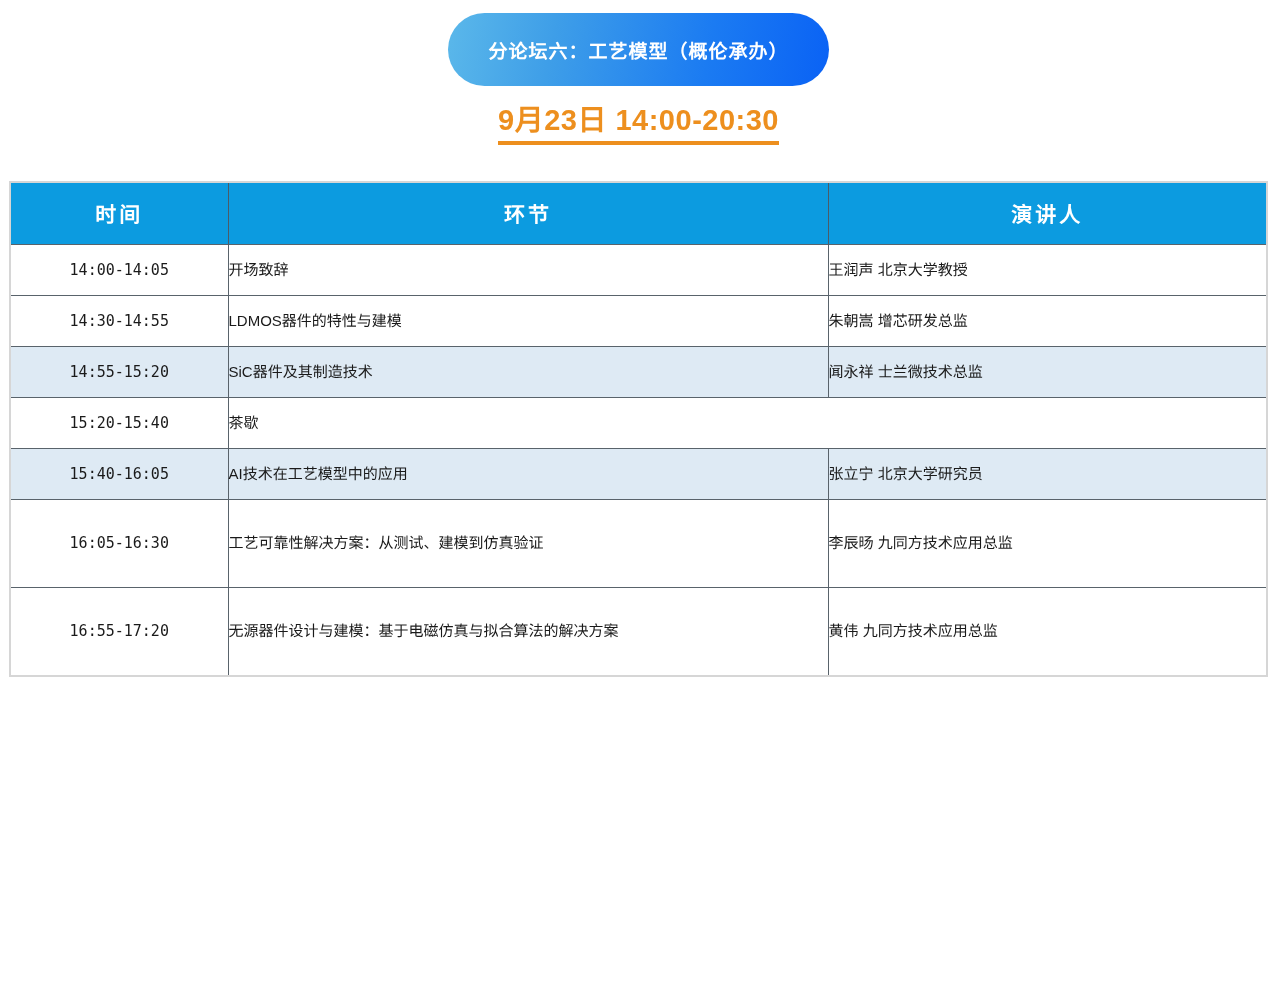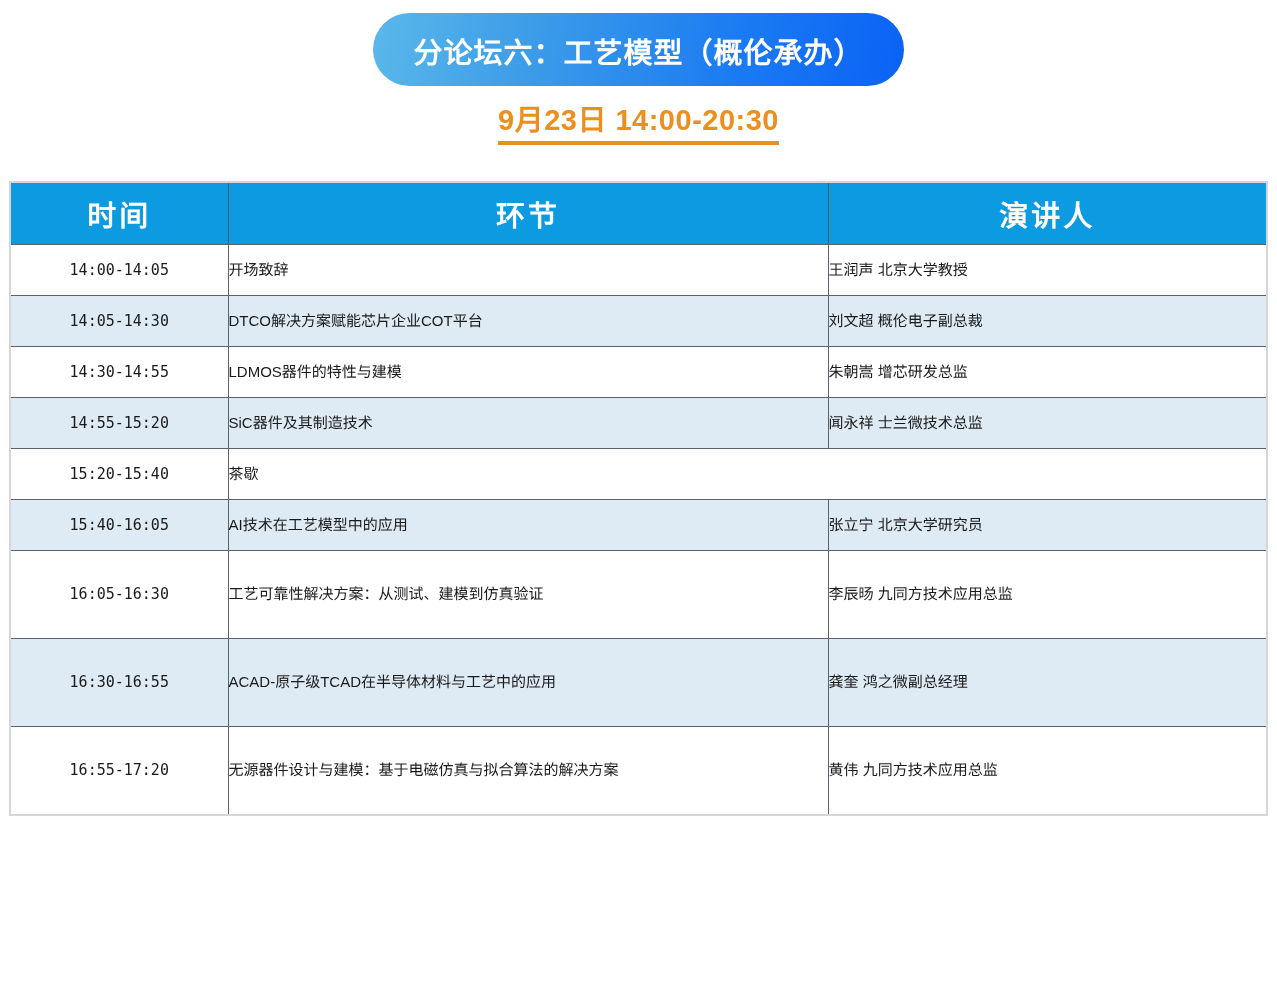--- a/index.html
+++ b/index.html
@@ -28,21 +28,21 @@
     align-items: center;
     justify-content: center;
     height: 73px;
     padding: 0 40px;
     border-radius: 40px;
     background: linear-gradient(100deg, #5bb8ea 0%, #3e9ee8 28%, #1b7bf2 68%, #0a62f5 100%);
     box-sizing: border-box;
   }
   .banner-text {
     color: #ffffff;
-    font-size: 29px;
+    font-size: 19px;
     font-weight: bold;
     letter-spacing: 1px;
     white-space: nowrap;
   }
 
   
   .date-wrap {
     width: 100%;
     display: flex;
     justify-content: center;
@@ -70,21 +70,21 @@
     border-collapse: collapse;
     table-layout: fixed;
   }
   table.agenda col.c-time   { width: 217px; }
   table.agenda col.c-sess   { width: 600px; }
   table.agenda col.c-spk    { width: auto; }
 
   table.agenda th {
     background: #0c9be0;
     color: #ffffff;
-    font-size: 29px;
+    font-size: 21px;
     font-weight: bold;
     height: 59px;
     text-align: center;
     vertical-align: middle;
     border-right: 1px solid #4a5b68;
     letter-spacing: 3px;
   }
   table.agenda th:last-child { border-right: none; }
 
   table.agenda td {
@@ -147,25 +147,20 @@
         <th>环节</th>
         <th>演讲人</th>
       </tr>
     </thead>
     <tbody>
         <tr class="plain short">
           <td class="time">14:00-14:05</td>
           <td class="sess">开场致辞</td>
           <td class="spk">王润声  北京大学教授</td>
         </tr>
-        <tr class="shaded short">
-          <td class="time">14:05-14:30</td>
-          <td class="sess">DTCO解决方案赋能芯片企业COT平台</td>
-          <td class="spk">刘文超  概伦电子副总裁</td>
-        </tr>
         <tr class="plain short">
           <td class="time">14:30-14:55</td>
           <td class="sess">LDMOS器件的特性与建模</td>
           <td class="spk">朱朝嵩  增芯研发总监</td>
         </tr>
         <tr class="shaded short">
           <td class="time">14:55-15:20</td>
           <td class="sess">SiC器件及其制造技术</td>
           <td class="spk">闻永祥  士兰微技术总监</td>
         </tr>
@@ -176,25 +171,20 @@
         <tr class="shaded short">
           <td class="time">15:40-16:05</td>
           <td class="sess">AI技术在工艺模型中的应用</td>
           <td class="spk">张立宁  北京大学研究员</td>
         </tr>
         <tr class="plain tall">
           <td class="time">16:05-16:30</td>
           <td class="sess">工艺可靠性解决方案：从测试、建模到仿真验证</td>
           <td class="spk">李辰旸  九同方技术应用总监</td>
         </tr>
-        <tr class="shaded tall">
-          <td class="time">16:30-16:55</td>
-          <td class="sess">ACAD-原子级TCAD在半导体材料与工艺中的应用</td>
-          <td class="spk">龚奎  鸿之微副总经理</td>
-        </tr>
         <tr class="plain tall">
           <td class="time">16:55-17:20</td>
           <td class="sess">无源器件设计与建模：基于电磁仿真与拟合算法的解决方案</td>
           <td class="spk">黄伟  九同方技术应用总监</td>
         </tr>
       </tbody>
   </table>
 </div>
 
 </body></html>

